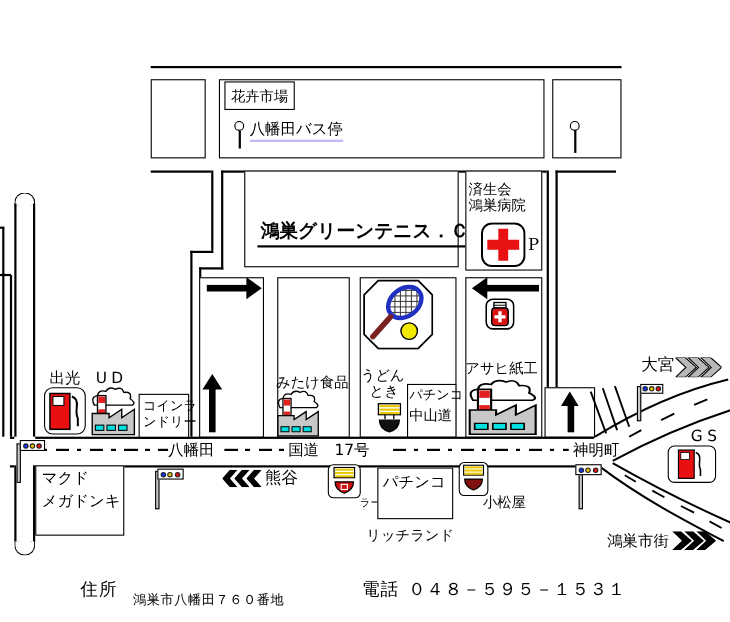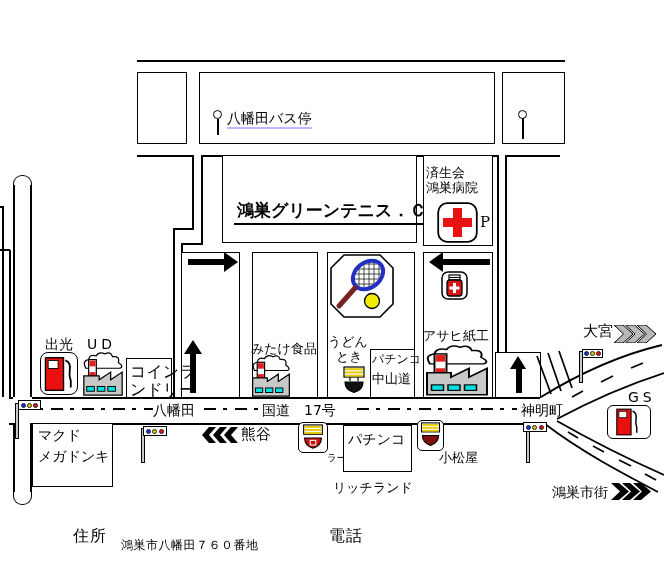--- a/index.html
+++ b/index.html
@@ -2,21 +2,21 @@
 <html><head>
 <meta charset="utf-8">
 <style>
   html,body{margin:0;padding:0;background:#fff;}
   .map{position:relative;width:664px;height:565px;background:#fff;overflow:hidden;
        font-family:"DejaVu Sans",sans-serif;color:#000;}
   .ln{position:absolute;background:#000;}
   .box{position:absolute;background:#fff;border:1.6px solid #000;box-sizing:border-box;}
   .rbox{border-radius:8px;}
   .lbl{position:absolute;white-space:nowrap;color:#000;line-height:1.15;}
-  .s9{font-size:9.5px;}.s11{font-size:16px;}.s12{font-size:12px;}.s13{font-size:13px;}
+  .s9{font-size:9.5px;}.s11{font-size:12px;}.s12{font-size:12px;}.s13{font-size:13px;}
   .s14{font-size:14px;}.s15{font-size:15px;}
   .title{font-size:17px;font-weight:bold;border-bottom:2.2px solid #000;padding:0 3px 2px 3px;}
   .und{border-bottom:2px solid #c4b5fd;padding-bottom:1px;}
   .dash{position:absolute;height:2px;
         background:repeating-linear-gradient(90deg,#000 0 12px,transparent 12px 19px,#000 19px 23px,transparent 23px 31px);}
   .tri{position:absolute;width:0;height:0;}
   .pole{position:absolute;background:#c8c8c8;border:1px solid #000;box-sizing:border-box;}
   .sigbox{position:absolute;background:#fff;border:1.4px solid #000;box-sizing:border-box;
           display:flex;align-items:center;justify-content:space-around;padding:0 1px;}
   .dot{width:5px;height:5px;border-radius:50%;border:0.5px solid #222;box-sizing:border-box;}
@@ -31,20 +31,23 @@
 <body>
 
 <div class="map">
 
   <div class="ln" style="left:137px;top:60px;width:428px;height:2px;"></div>
 
   <div class="box" style="left:137px;top:72px;width:50px;height:72px;"></div>
   <div class="box" style="left:199px;top:72px;width:296px;height:72px;"></div>
   <div class="box" style="left:502px;top:72px;width:63px;height:72px;"></div>
 
+  <div class="box" style="left:204px;top:74px;padding:2px 5px;border-width:1.4px;">
+    <span class="s13">花卉市場</span>
+  </div>
   <div class="busc" style="left:213px;top:110px;"></div>
   <div class="ln" style="left:217px;top:119px;width:2px;height:16px;"></div>
   <div class="lbl s14 und" style="left:227px;top:110px;">八幡田バス停</div>
   <div class="busc" style="left:518px;top:110px;"></div>
   <div class="ln" style="left:522px;top:118px;width:2px;height:21px;"></div>
 
   <div class="ln" style="left:137px;top:155px;width:55px;height:2px;"></div>
   <div class="ln" style="left:201px;top:155px;width:296px;height:2px;"></div>
   <div class="ln" style="left:505px;top:155px;width:55px;height:2px;"></div>
 
@@ -306,14 +309,15 @@
   <div class="box rbox" style="left:607px;top:405px;width:44px;height:34px;border-radius:6px;"></div>
   <svg class="icon" style="left:611px;top:407px;" width="33" height="30" viewBox="0 0 36 42">
     <rect x="3" y="3" width="20" height="36" fill="#e81010" stroke="#000" stroke-width="1.5"></rect>
     <rect x="6" y="6" width="11" height="9" fill="#fff" stroke="#000" stroke-width="1"></rect>
     <path d="M25,6 Q31,8 30,16 Q29,24 31,28 L31,36" fill="none" stroke="#000" stroke-width="2"></path>
   </svg>
 
   <div class="lbl" style="left:73px;top:527px;font-size:16px;letter-spacing:1px;">住所</div>
   <div class="lbl" style="left:121px;top:539px;font-size:12px;letter-spacing:0.5px;">鴻巣市八幡田７６０番地</div>
   <div class="lbl" style="left:329px;top:527px;font-size:16px;letter-spacing:1px;">電話</div>
+  <div class="lbl" style="left:371px;top:527px;font-size:16px;letter-spacing:0.5px;">０４８－５９５－１５３１</div>
 
 </div>
 
 </body></html>

